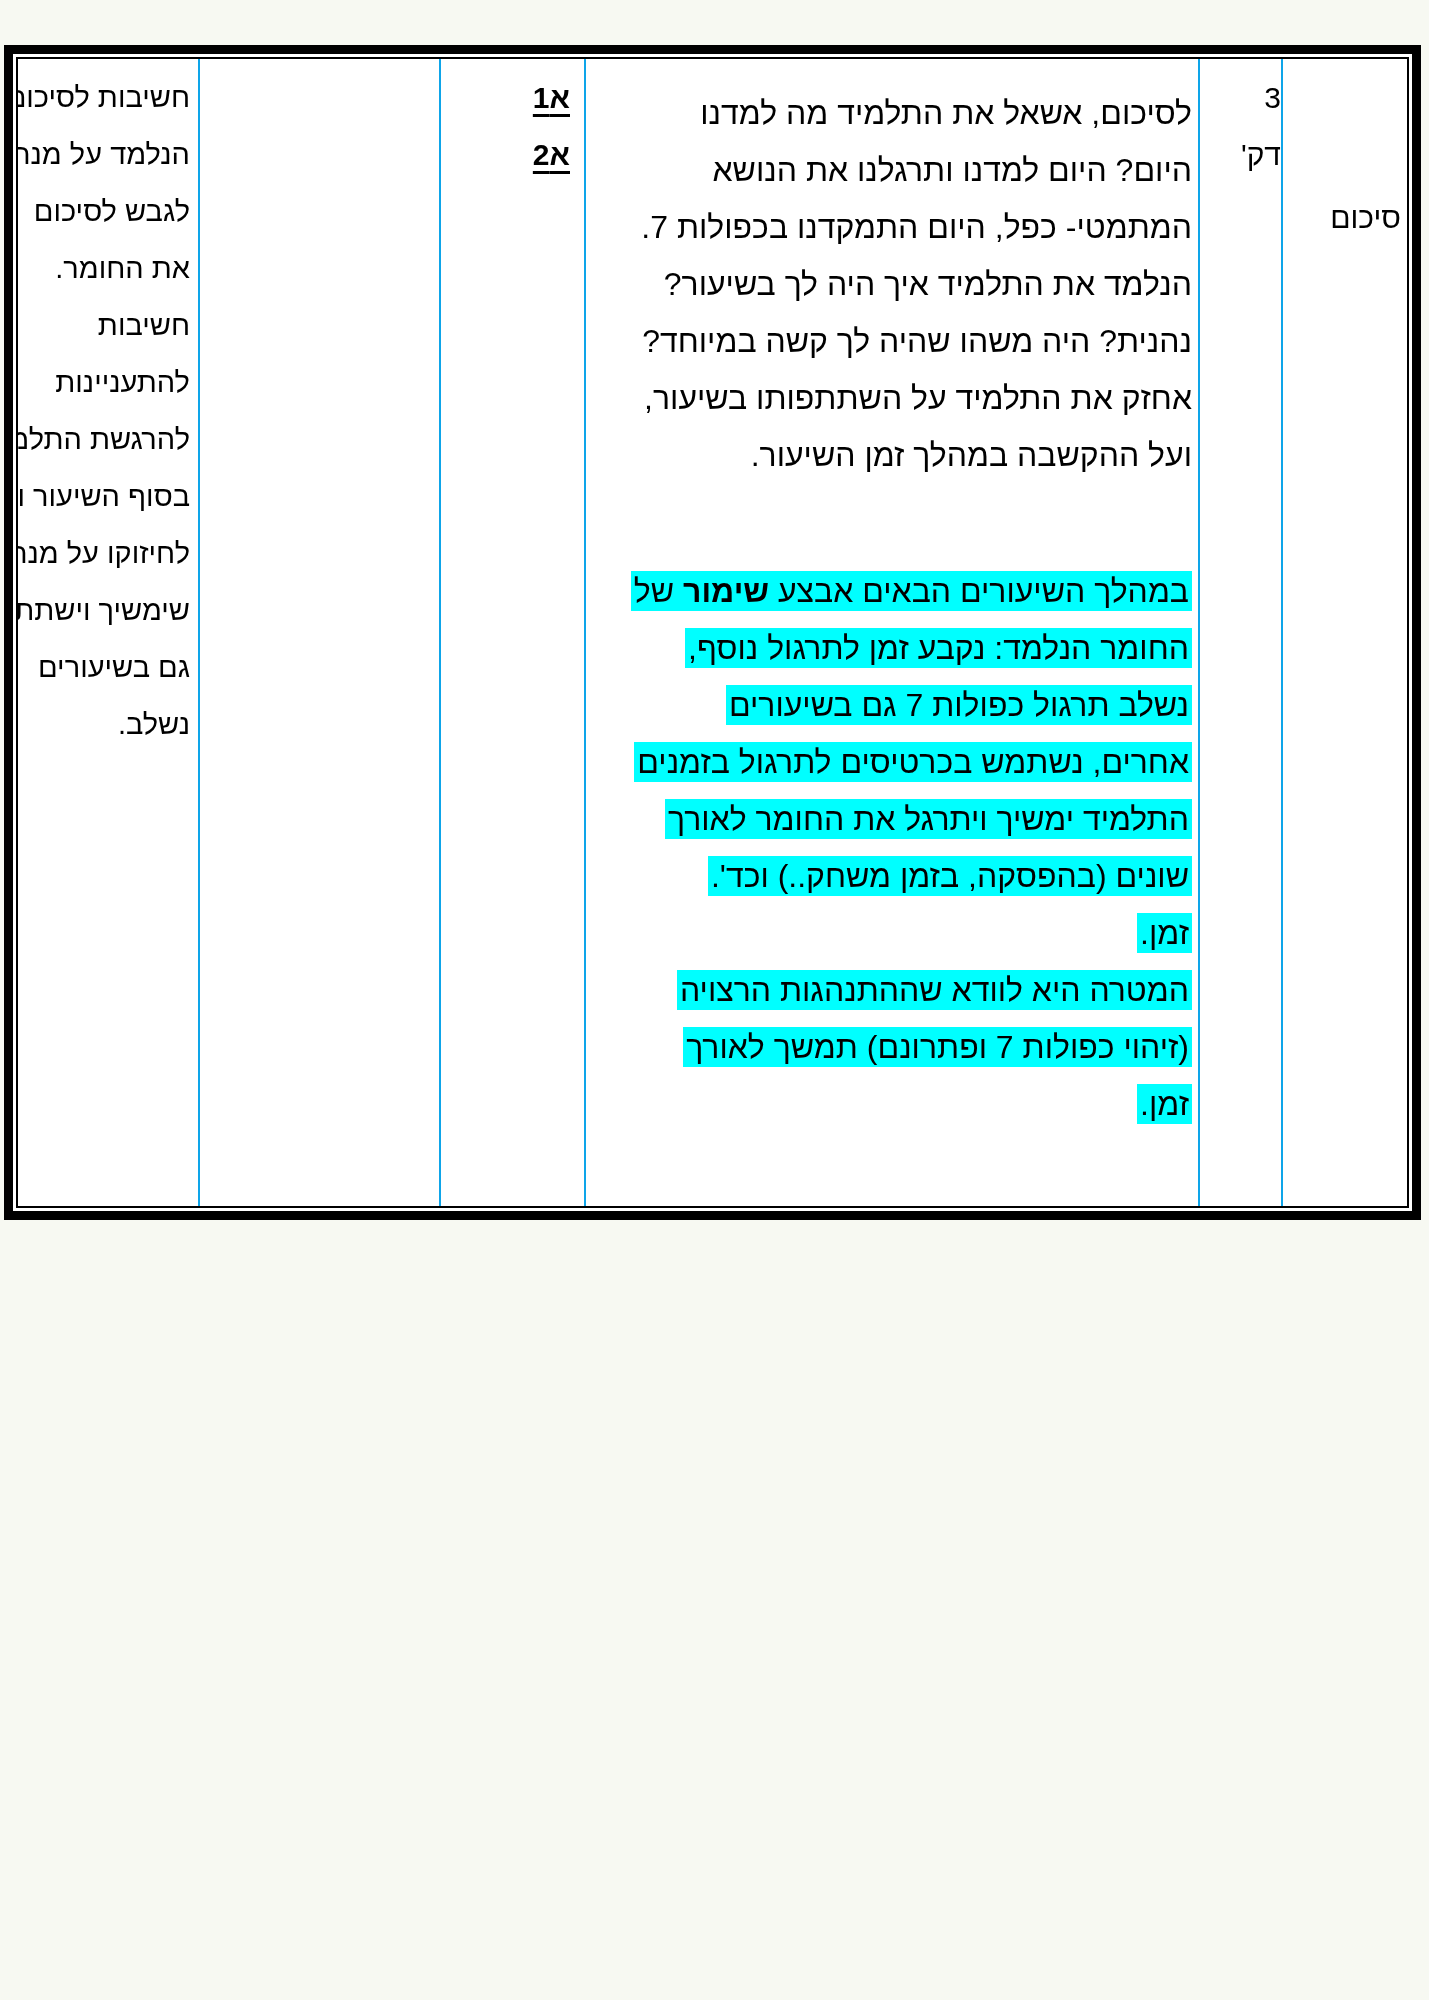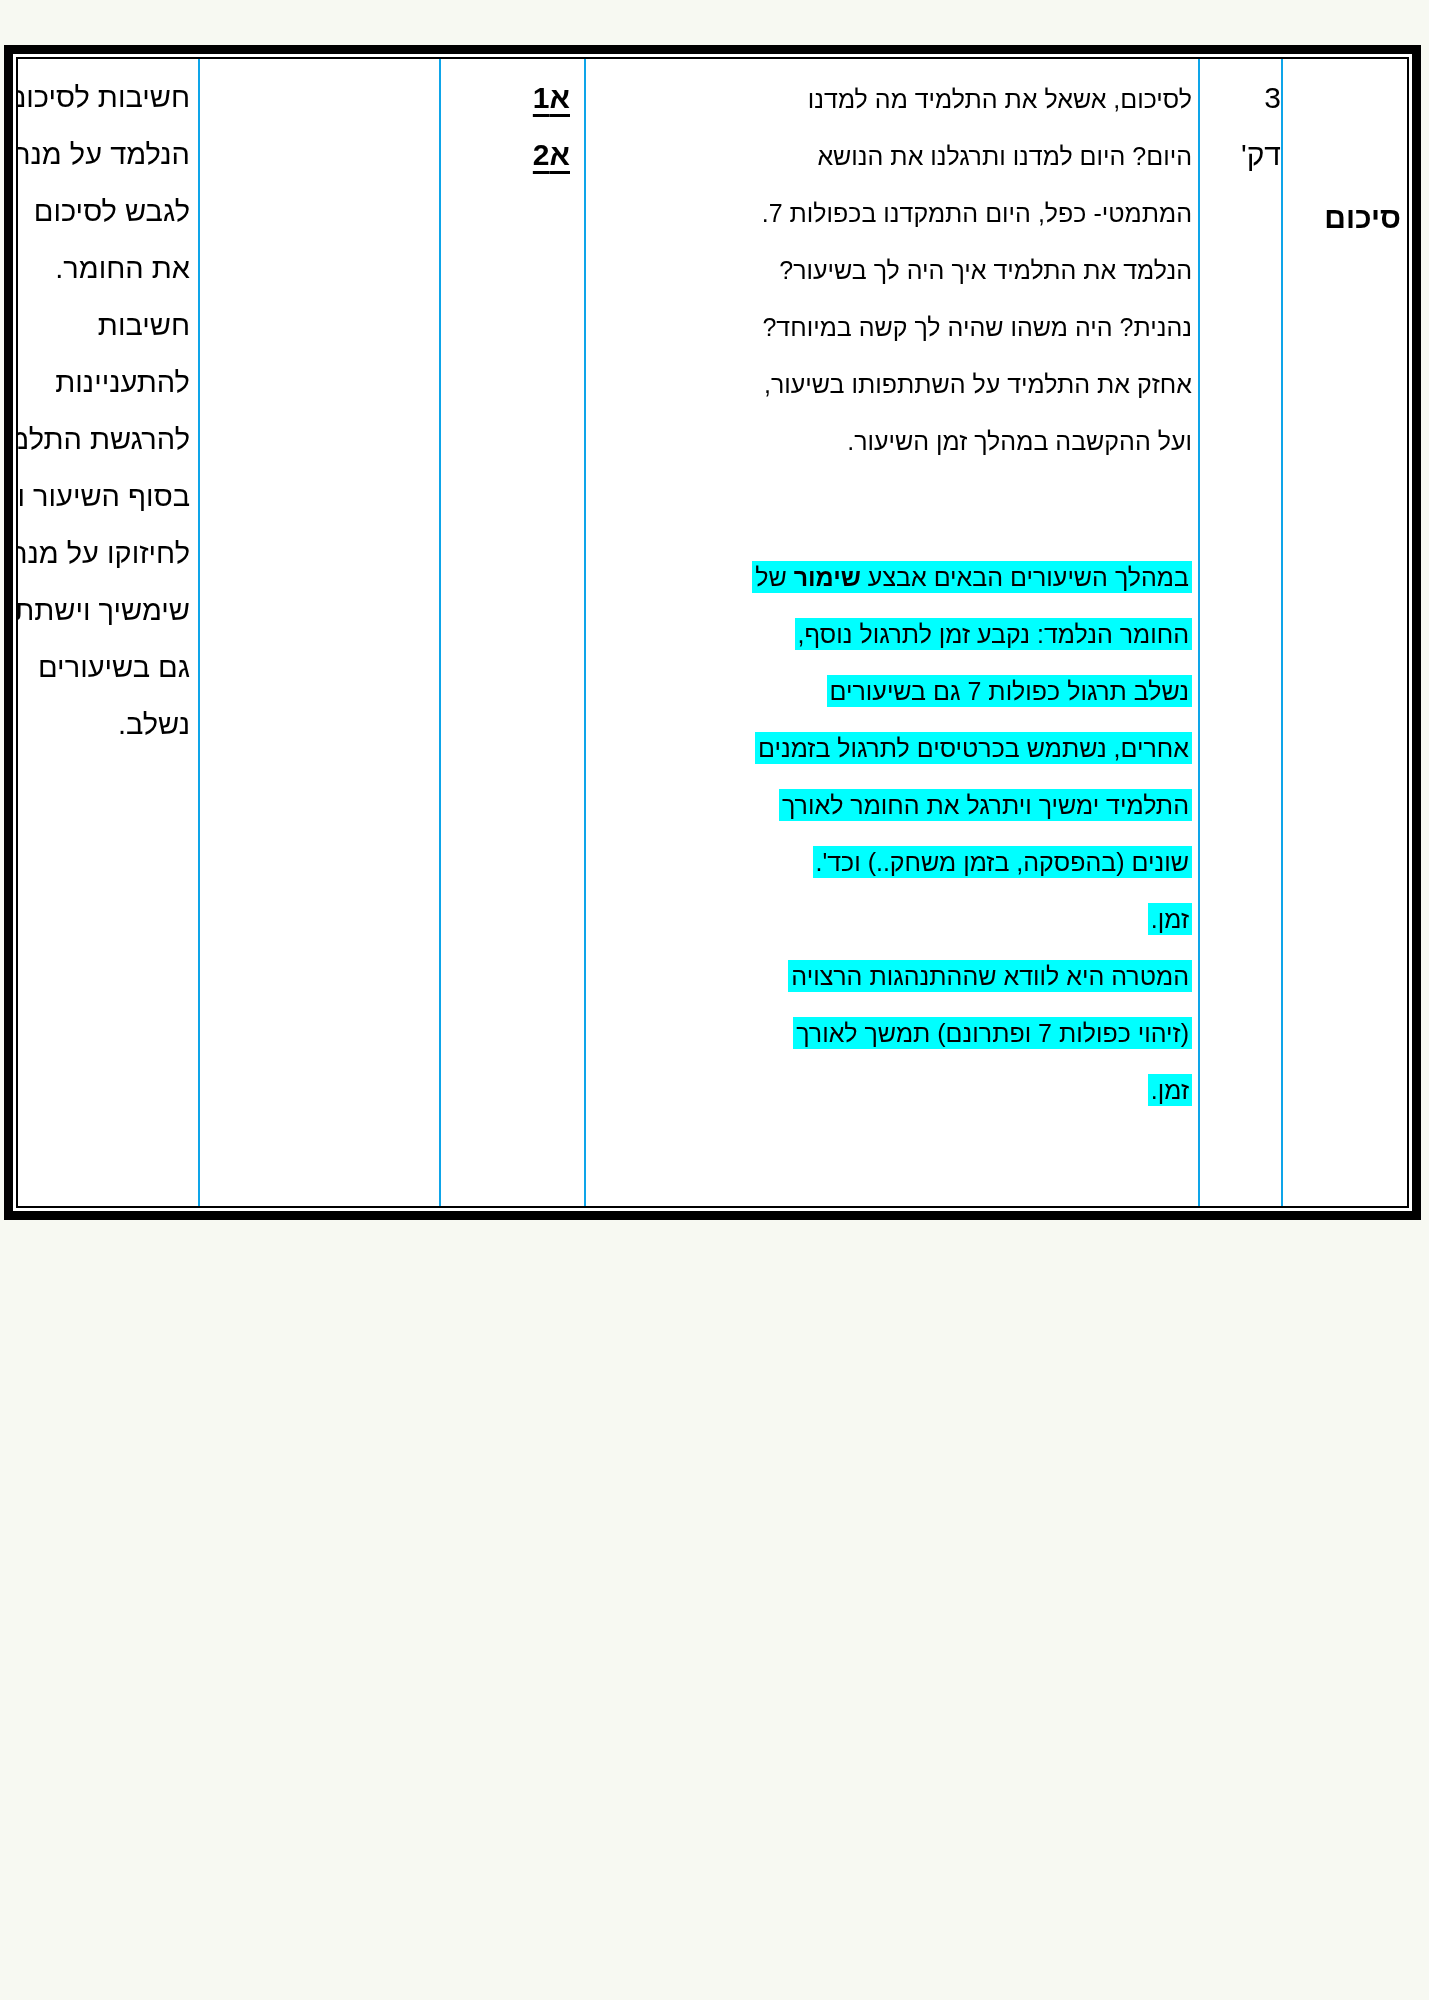--- a/index.html
+++ b/index.html
@@ -34,27 +34,27 @@
   }
   .cell:last-child{border-left:none;flex:1 1 auto;}
   .line{
     line-height:57px;
     white-space:nowrap;
     text-align:right;
   }
   
   .cell-stage{width:124px;padding-top:130px;}
   .cell-stage .stage-label{
-    font-weight:bold;font-size:30px;
+    font-weight:normal;font-size:30px;
     padding:0 6px;text-align:right;
   }
   
   .cell-duration{width:81px;padding-top:10px;font-size:30px;text-align:center;}
   
-  .cell-activity{width:600px;padding:12px 6px 0 6px;font-size:25px;}
+  .cell-activity{width:600px;padding:26px 6px 0 6px;font-size:32px;}
   .cell-activity .pbreak{margin-top:79px;}
   .hl{background:#00ffff;padding:2px 3px;margin-top:39px;}
   
   .cell-codes{width:123px;padding:10px 14px 0 6px;font-size:30px;}
   .cell-codes .line{
     font-weight:bold;
     text-decoration:underline;
     text-decoration-thickness:3px;
     text-underline-offset:6px;
   }

